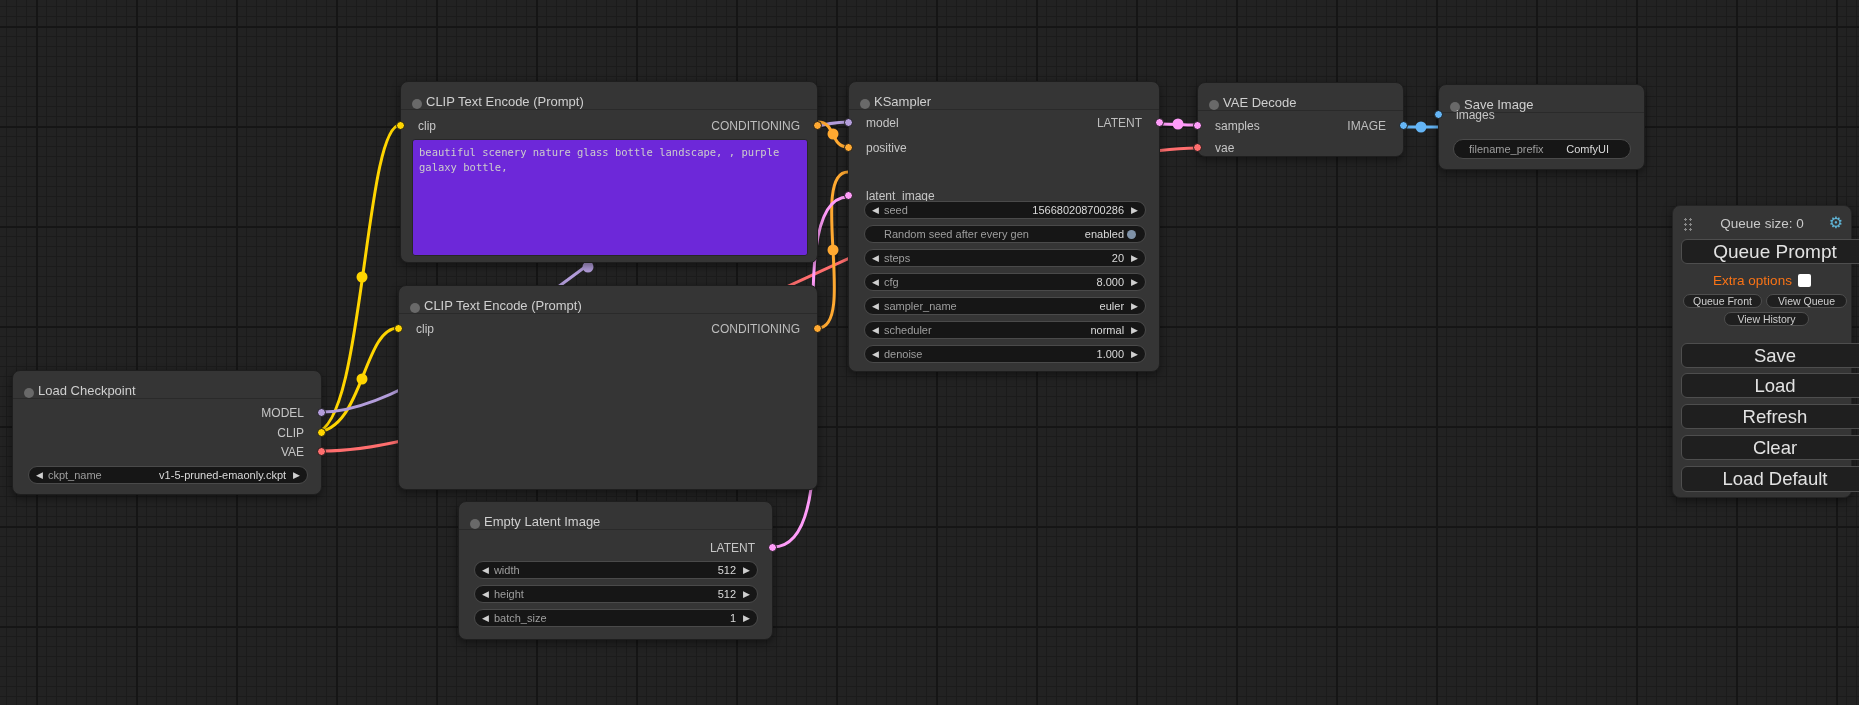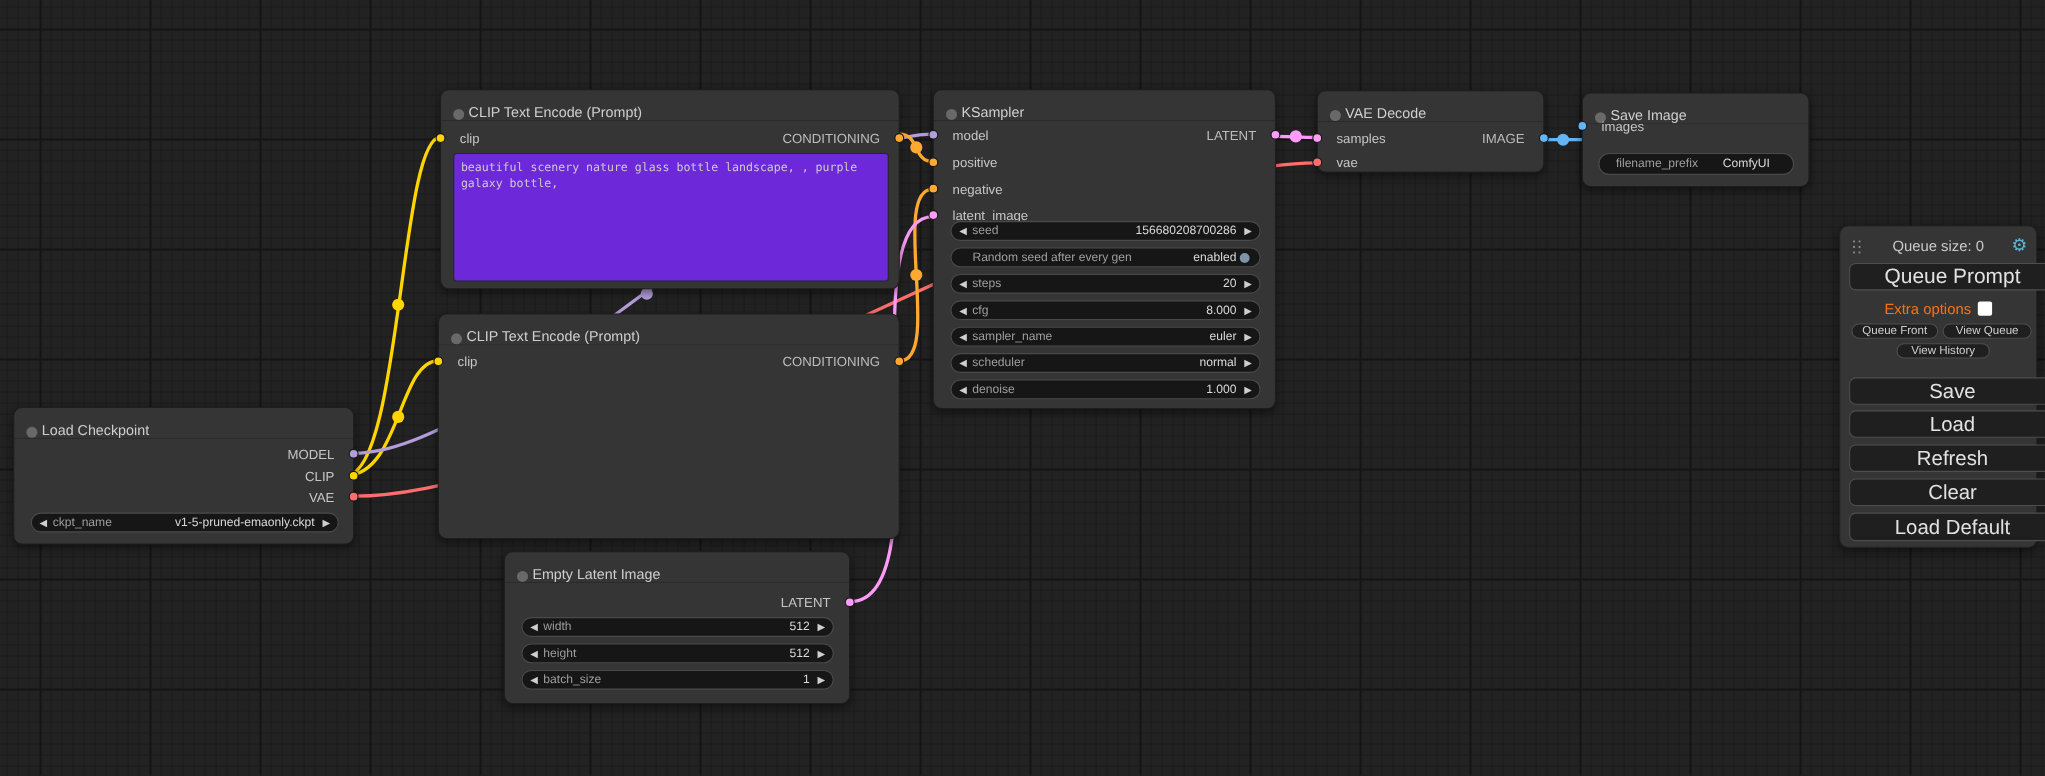--- a/index.html
+++ b/index.html
@@ -168,24 +168,20 @@
   <div class="slot-row" style="top:31px;">
     <span class="dot in" style="background: rgb(179, 157, 219);"></span>
     <span class="slot-in">model</span>
     <span style="margin-left:auto; padding-right:17px; color:#bdbdbd;">LATENT</span>
     <span class="dot out" style="background: rgb(255, 156, 249);"></span>
   </div>
   <div class="slot-row" style="top:56px;">
     <span class="dot in" style="background: rgb(255, 169, 49);"></span>
     <span class="slot-in">positive</span>
   </div>
-  <div class="slot-row" style="top:80px;">
-    <span class="dot in" style="background: rgb(255, 169, 49);"></span>
-    <span class="slot-in">negative</span>
-  </div>
   <div class="slot-row" style="top:104px;">
     <span class="dot in" style="background: rgb(255, 156, 249);"></span>
     <span class="slot-in">latent_image</span>
   </div>
 
   <div class="widget" style="left:15px; top:119px; width:282px;">
     <span class="arrow">◀</span>
     <span class="wlabel">seed</span>
     <span class="wvalue">156680208700286</span>
     <span class="arrow">▶</span>

